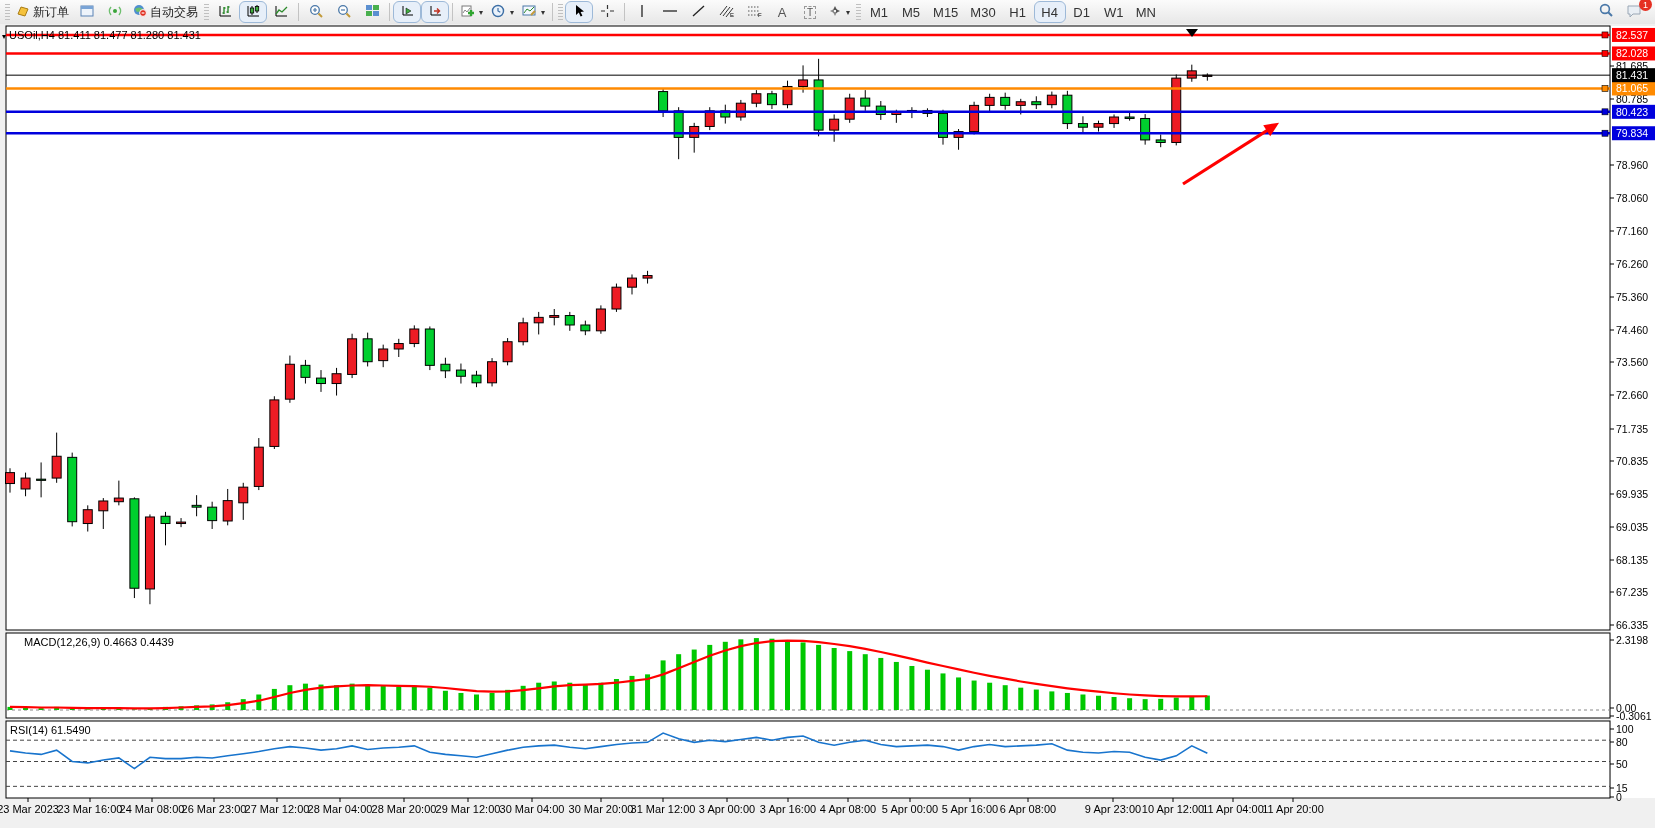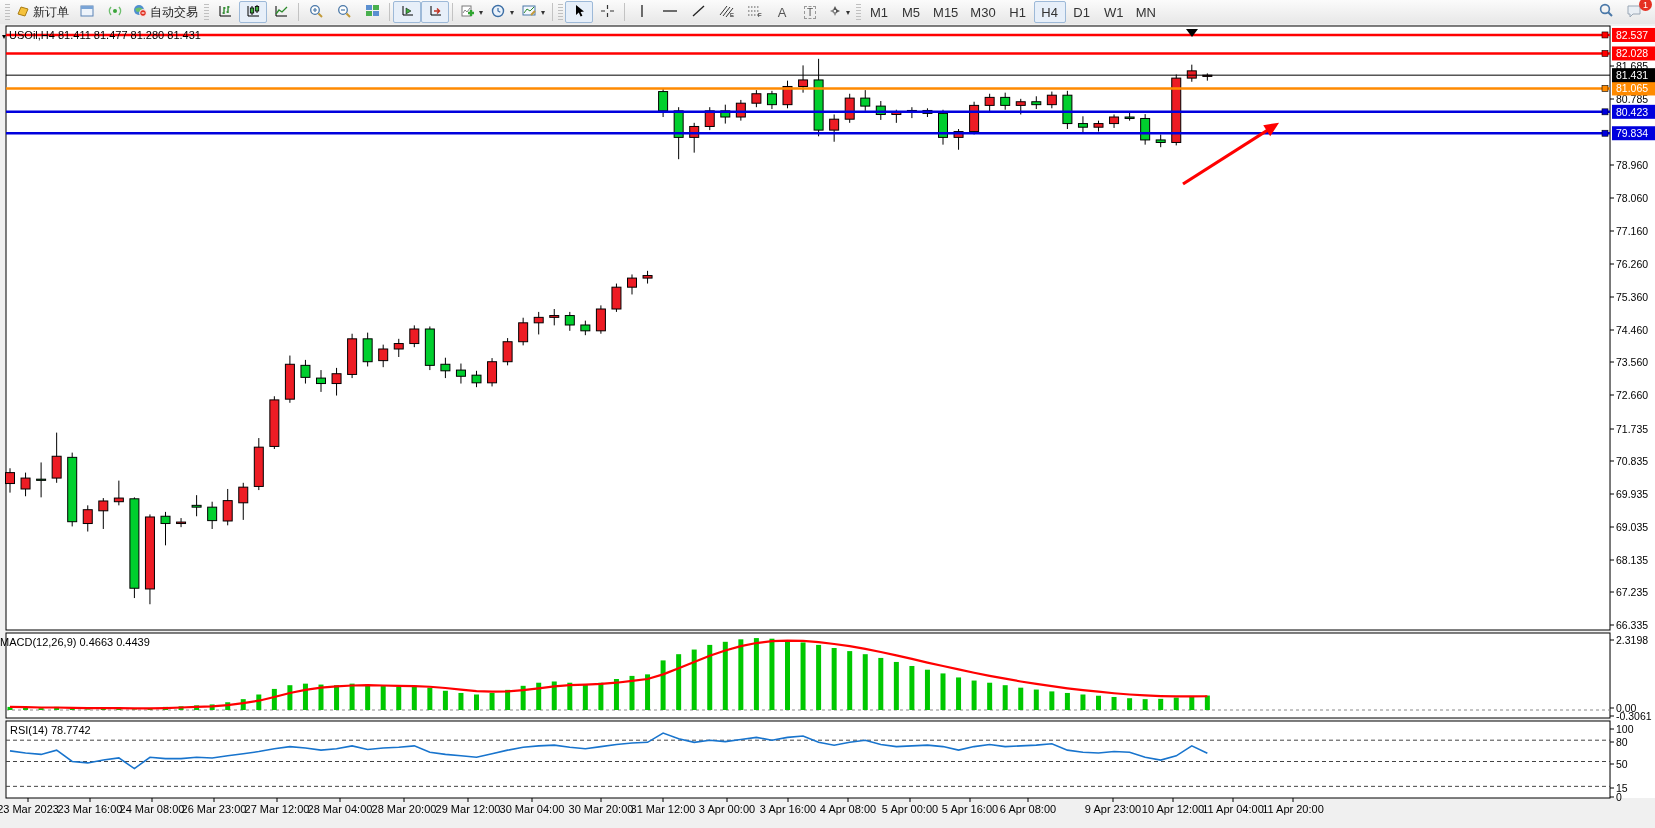--- a/index.html
+++ b/index.html
@@ -8,21 +8,21 @@
   
   .toolbar{position:absolute;left:0;top:0;width:100%;height:24px;box-sizing:border-box;
            display:flex;align-items:center;background:linear-gradient(#fbfbfb,#e7e7e7);
            border-bottom:1px solid #b5b5b5;padding:12px 3px;}
   .grip{width:5px;height:16px;margin:0 2px;
         background:repeating-linear-gradient(to bottom,#c0c0c0 0 1px,transparent 1px 3px);}
   .sep{width:1px;height:18px;background:#c3c3c3;margin:0 3px;}
   .tb-btn{height:20px;min-width:20px;display:flex;align-items:center;justify-content:center;
           gap:3px;border:1px solid transparent;border-radius:2px;padding:0 3px;
           font-size:12px;color:#222;cursor:default;white-space:nowrap;}
-  .tb-btn.active{background:#e7eff9;border-color:#9db9d8;}
+  .tb-btn.active{background:#e7eff9;border-color:#9db9d8;border-radius:6px;}
   .caret{font-size:8px;color:#333;margin-left:1px;}
   .tf{font-size:13px;color:#333;padding:0 5px;}
   .glyph{font-size:13px;line-height:1;}
   .spacer{flex:1;}
   .badge{position:absolute;top:-4px;right:-5px;background:#e53022;color:#fff;border-radius:50%;
          width:13px;height:13px;font-size:9px;display:flex;align-items:center;justify-content:center;}
   
   .chartwrap{position:absolute;left:0;top:24px;width:1655px;height:804px;background:#f0f0f0;}
   svg text{font-family:"Liberation Sans",sans-serif;}
   .overlay{position:absolute;font-size:11px;color:#000;pointer-events:none;}
@@ -664,16 +664,16 @@
           <line x1="1183" y1="184" x2="1274" y2="126" stroke="#ff0000" stroke-width="3.2"></line>
           <polygon points="1279.059678200742,122.77515015776893 1270.2464249369568,136.12904722598014 1263.2332716957983,125.1256516234728" fill="#ff0000"></polygon>
         </g>
       </svg>
 
     <div class="overlay" style="left:2px;top:5px;">
       <span style="font-size:8px;">▾</span>
       <span>USOil,H4</span>
       <span>81.411 81.477 81.280 81.431</span>
     </div>
-    <div class="overlay" style="left:0;top:612px;">MACD(12,26,9) 0.4663 0.4439</div>
-    <div class="overlay" style="left:10px;top:700px;">RSI(14) 78.7742</div>
+    <div class="overlay" style="left:24px;top:612px;">MACD(12,26,9) 0.4663 0.4439</div>
+    <div class="overlay" style="left:10px;top:700px;">RSI(14) 61.5490</div>
   </div>
 </div>
 
 </body></html>

